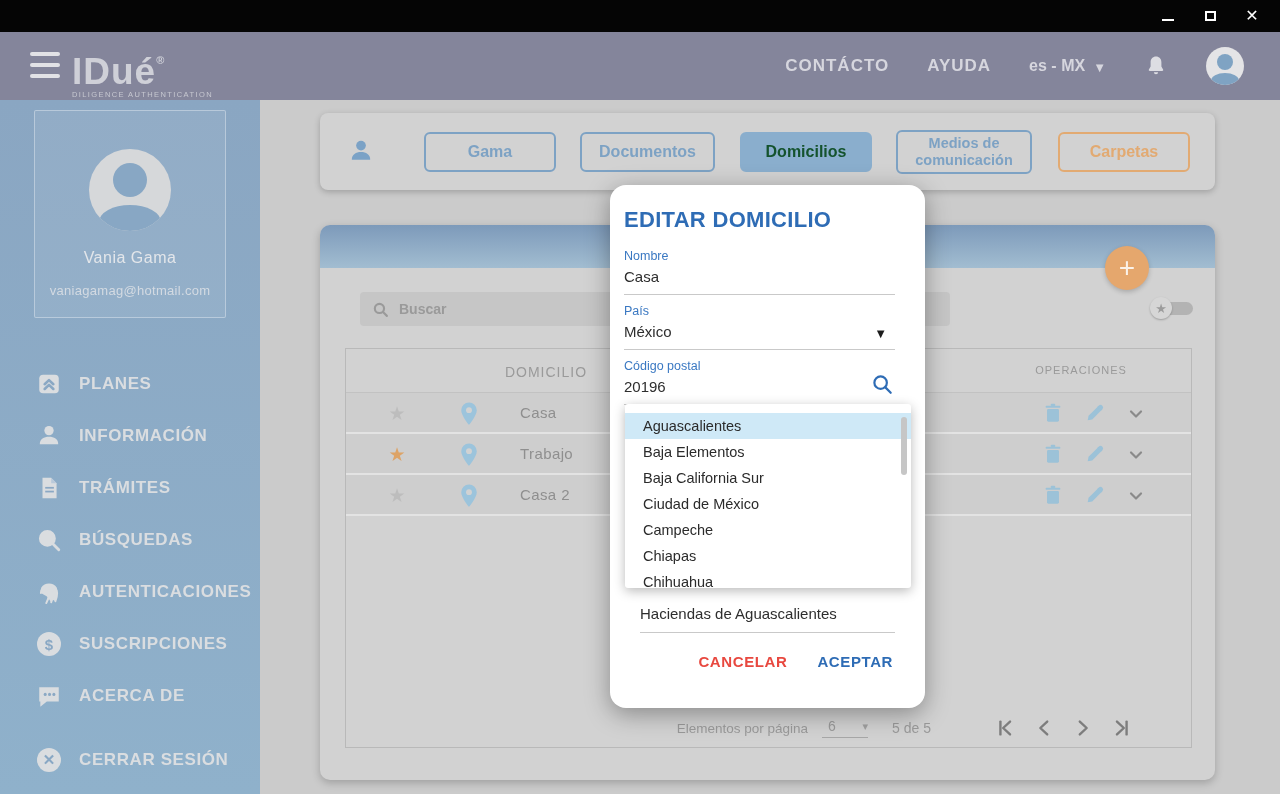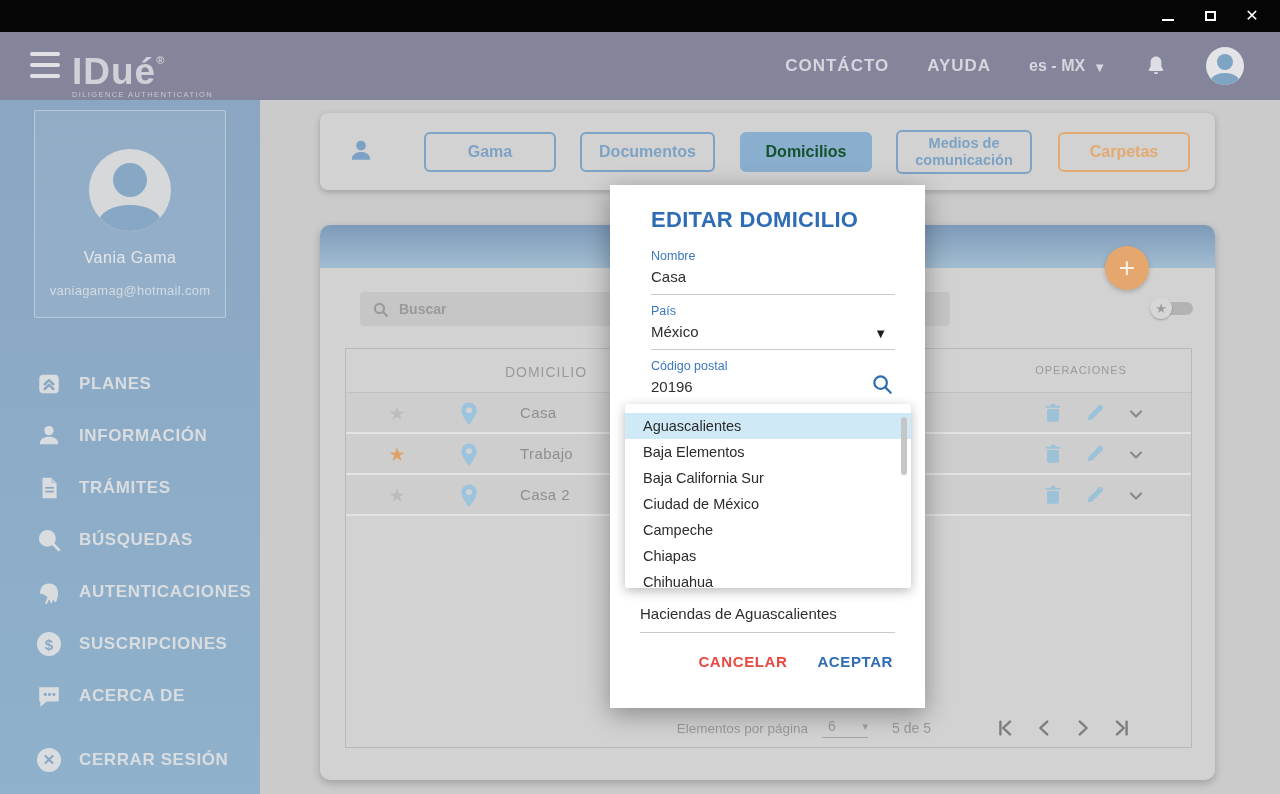--- a/index.html
+++ b/index.html
@@ -92,21 +92,21 @@
   
   .pagination { position:absolute; left:0; bottom:0; width:845px; height:38px; display:flex; align-items:center; justify-content:flex-end; padding-right:58px; color:#9a9a9a; }
   .pg-label { font-size:13.5px; margin-right:14px; }
   .pg-size { position:relative; width:46px; margin-right:24px; border-bottom:1px solid #a8a8a8; padding:0 0 3px 6px; font-size:14px; cursor:pointer; }
   .pg-size .caret { position:absolute; right:0; top:2px; font-size:11px; color:#a0a0a0; }
   .pg-range { font-size:14px; margin-right:46px; }
   .pg-btn { width:22px; height:22px; margin-left:17px; cursor:pointer; }
   .pg-btn svg { stroke:#7d7d7d; fill:none; stroke-width:2.6; stroke-linecap:round; stroke-linejoin:round; width:22px; height:22px; }
 
   
-  .modal { position:absolute; left:610px; top:185px; width:315px; height:523px; background:#ffffff; border-radius:0; box-shadow:0 6px 24px rgba(0,0,0,0.35); padding:22px 30px 0 41px; }
+  .modal { position:absolute; left:610px; top:185px; width:315px; height:523px; background:#ffffff; border-radius:16px; box-shadow:0 6px 24px rgba(0,0,0,0.35); padding:22px 30px 0 14px; }
   .m-title { color:#2e6cb5; font-size:22px; font-weight:bold; letter-spacing:0.3px; margin-bottom:16px; }
   .m-field { position:relative; border-bottom:1px solid #c9c9c9; padding-bottom:9px; margin-bottom:9px; }
   .m-label { color:#3a78c2; font-size:12.5px; margin-bottom:5px; }
   .m-value { color:#2e2e2e; font-size:15px; }
   .m-caret { position:absolute; right:8px; top:22px; color:#1c1c1c; font-size:13px; }
   .m-search { position:absolute; right:2px; top:14px; width:22px; height:22px; cursor:pointer; }
   .m-search svg { stroke:#2e6cb5; }
   .m-label-only { margin-bottom:5px; }
   .m-colonia { position:absolute; left:30px; top:420px; width:255px; border-bottom:1px solid #c9c9c9; padding-bottom:10px; }
   .m-colonia .m-value { white-space:nowrap; overflow:hidden; }

